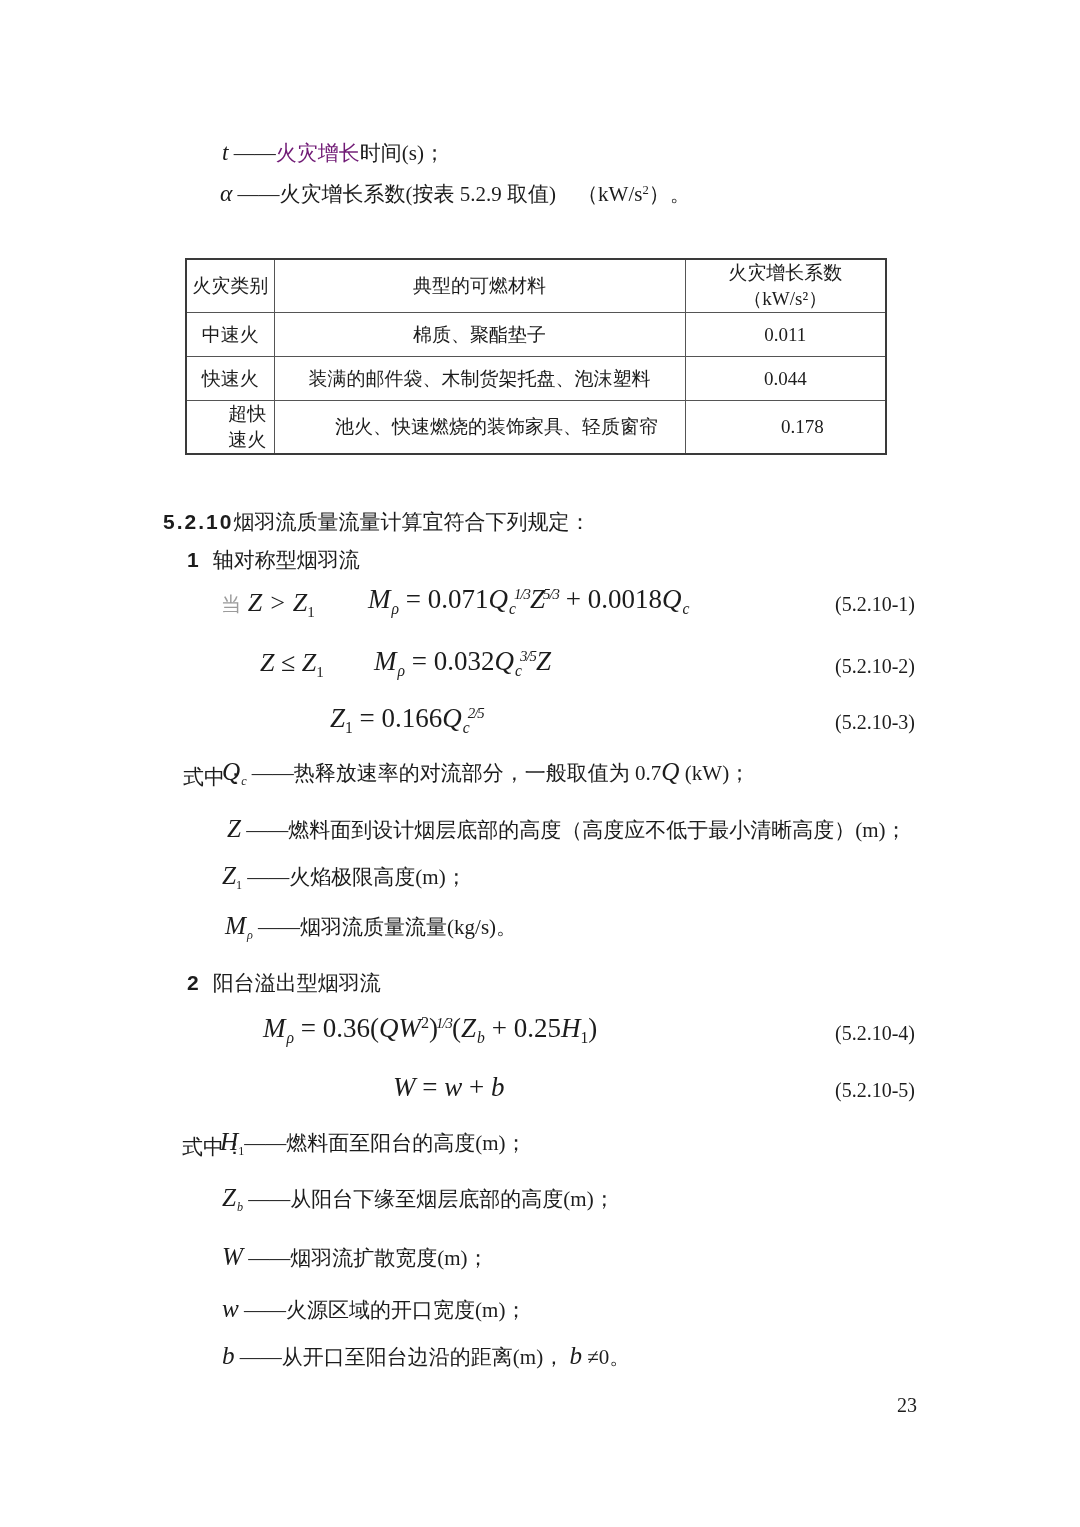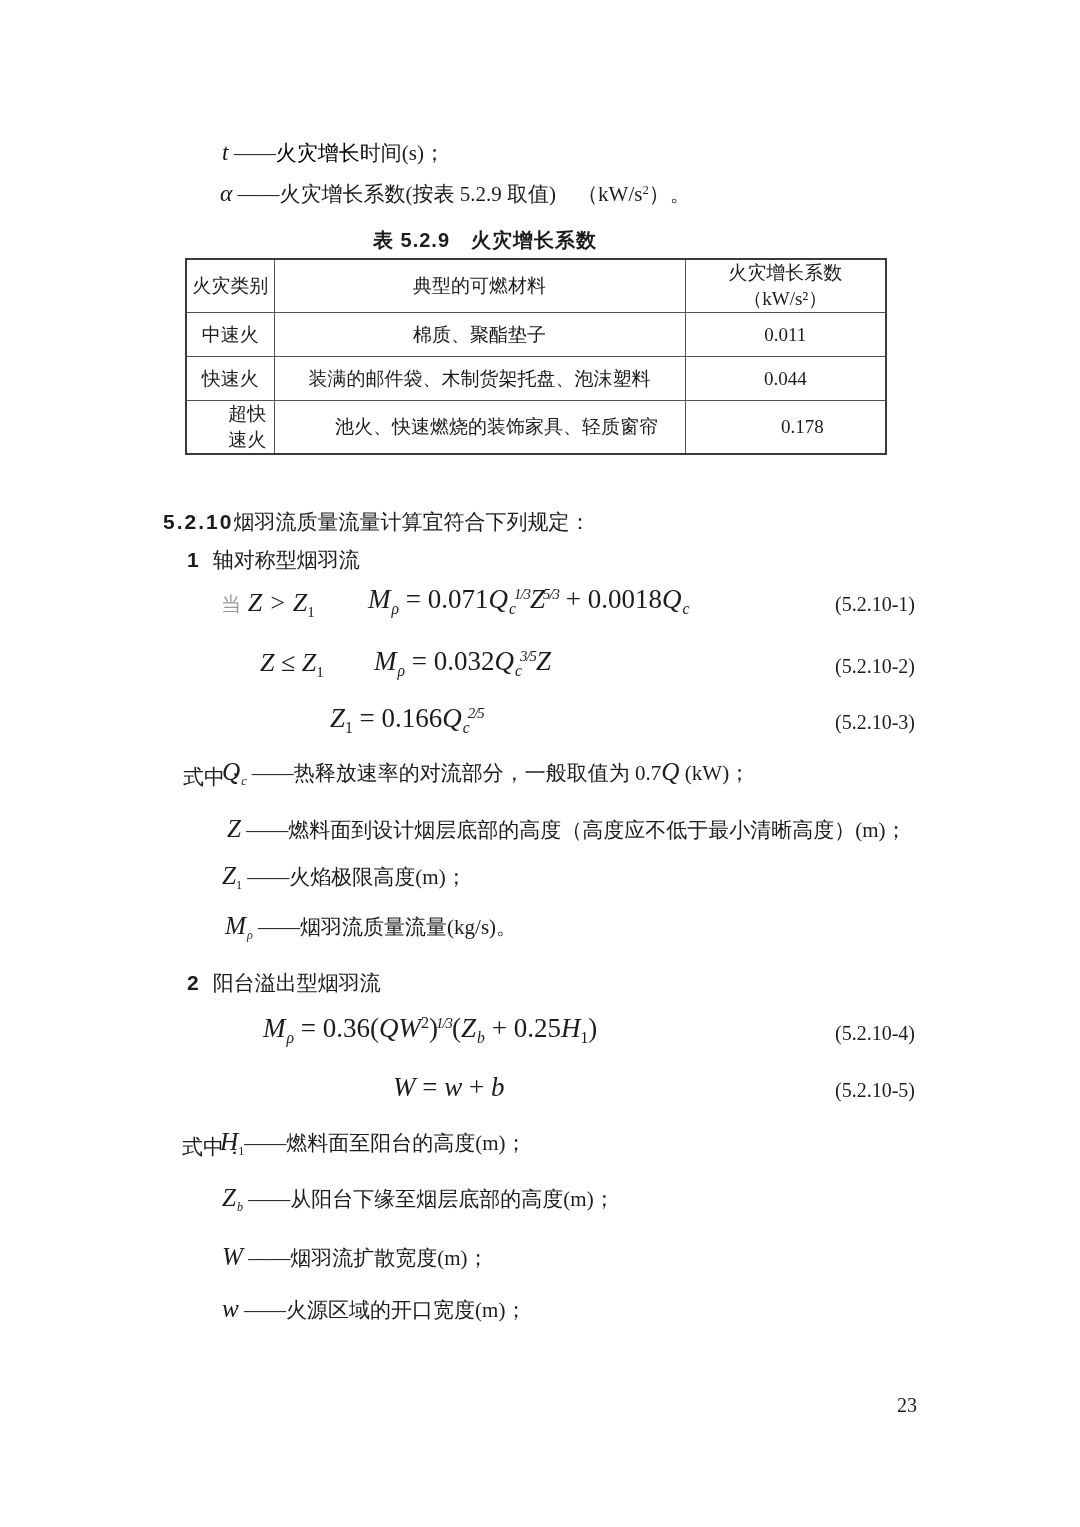--- a/index.html
+++ b/index.html
@@ -13,21 +13,21 @@
   }
   .abs{position:absolute;white-space:nowrap;}
 
   
   .sg-n{}
   .sg-i{font-style:italic;font-family:"Liberation Serif","DejaVu Serif",serif;}
   .sg-sub{font-size:0.58em;vertical-align:-0.38em;}
   .sg-subi{font-size:0.58em;vertical-align:-0.38em;font-style:italic;margin-left:1px;}
   .sg-sup{font-size:0.6em;vertical-align:0.55em;}
   .sg-supf{font-size:0.55em;vertical-align:0.62em;font-style:italic;margin-left:-2px;letter-spacing:-1px;}
-  .sg-red{color:#000000;font-family:Liberation Mono, monospace;}
+  .sg-red{color:#701a75;font-family:Liberation Mono, monospace;}
   .sg-gray{color:#9b9b9b;font-size:0.78em;font-style:normal;}
 
   
   .l-t{left:222px;top:139px;font-size:21px;}
   .l-alpha{left:220px;top:180px;font-size:21px;}
   .l-t .sg-i,.l-alpha .sg-i{font-size:1.12em;}
 
   
   .tbl-title{
     left:185px;top:227px;width:600px;text-align:center;
@@ -94,21 +94,20 @@
   .page-num{left:897px;top:1394px;font-size:20px;}
 </style>
 </head>
 <body>
 
 <div class="page">
 
   <div class="abs l-t"><span class="sg-i">t</span><span class="sg-n"> ——</span><span class="sg-red">火灾增长</span><span class="sg-n">时间(s)；</span></div>
   <div class="abs l-alpha"><span class="sg-i">α</span><span class="sg-n"> ——火灾增长系数(按表 5.2.9 取值)　（kW/s</span><span class="sg-sup">2</span><span class="sg-n">）。</span></div>
 
-  <div class="abs tbl-title">表 5.2.9　火灾增长系数</div>
 
   <table class="growth-table">
     <colgroup>
         <col style="width:88px">
         <col style="width:411px">
         <col style="width:201px">
       </colgroup>
     <tbody>
       <tr>
         <th>火灾类别</th>
@@ -166,16 +165,17 @@
   <div class="abs eq-num eq4-n">(5.2.10-4)</div>
 
   <div class="abs formula eq5-f"><span class="sg-i">W</span><span class="sg-n"> = </span><span class="sg-i">w</span><span class="sg-n"> + </span><span class="sg-i">b</span></div>
   <div class="abs eq-num eq5-n">(5.2.10-5)</div>
 
   <div class="abs def-label defs2-label">式中：</div>
   <div class="abs defline def-h1"><span class="sg-i">H</span><span class="sg-sub">1</span><span class="sg-n">——燃料面至阳台的高度(m)；</span></div>
   <div class="abs defline def-wu"><span class="sg-i">W</span><span class="sg-n"> ——烟羽流扩散宽度(m)；</span></div>
   <div class="abs defline def-zb"><span class="sg-i">Z</span><span class="sg-subi">b</span><span class="sg-n"> ——从阳台下缘至烟层底部的高度(m)；</span></div>
   <div class="abs defline def-wl"><span class="sg-i">w</span><span class="sg-n"> ——火源区域的开口宽度(m)；</span></div>
+  <div class="abs defline def-b"><span class="sg-i">b</span><span class="sg-n"> ——从开口至阳台边沿的距离(m)， </span><span class="sg-i">b</span><span class="sg-n"> ≠0。</span></div>
 
   <div class="abs page-num">23</div>
 
 </div>
 
 </body></html>

